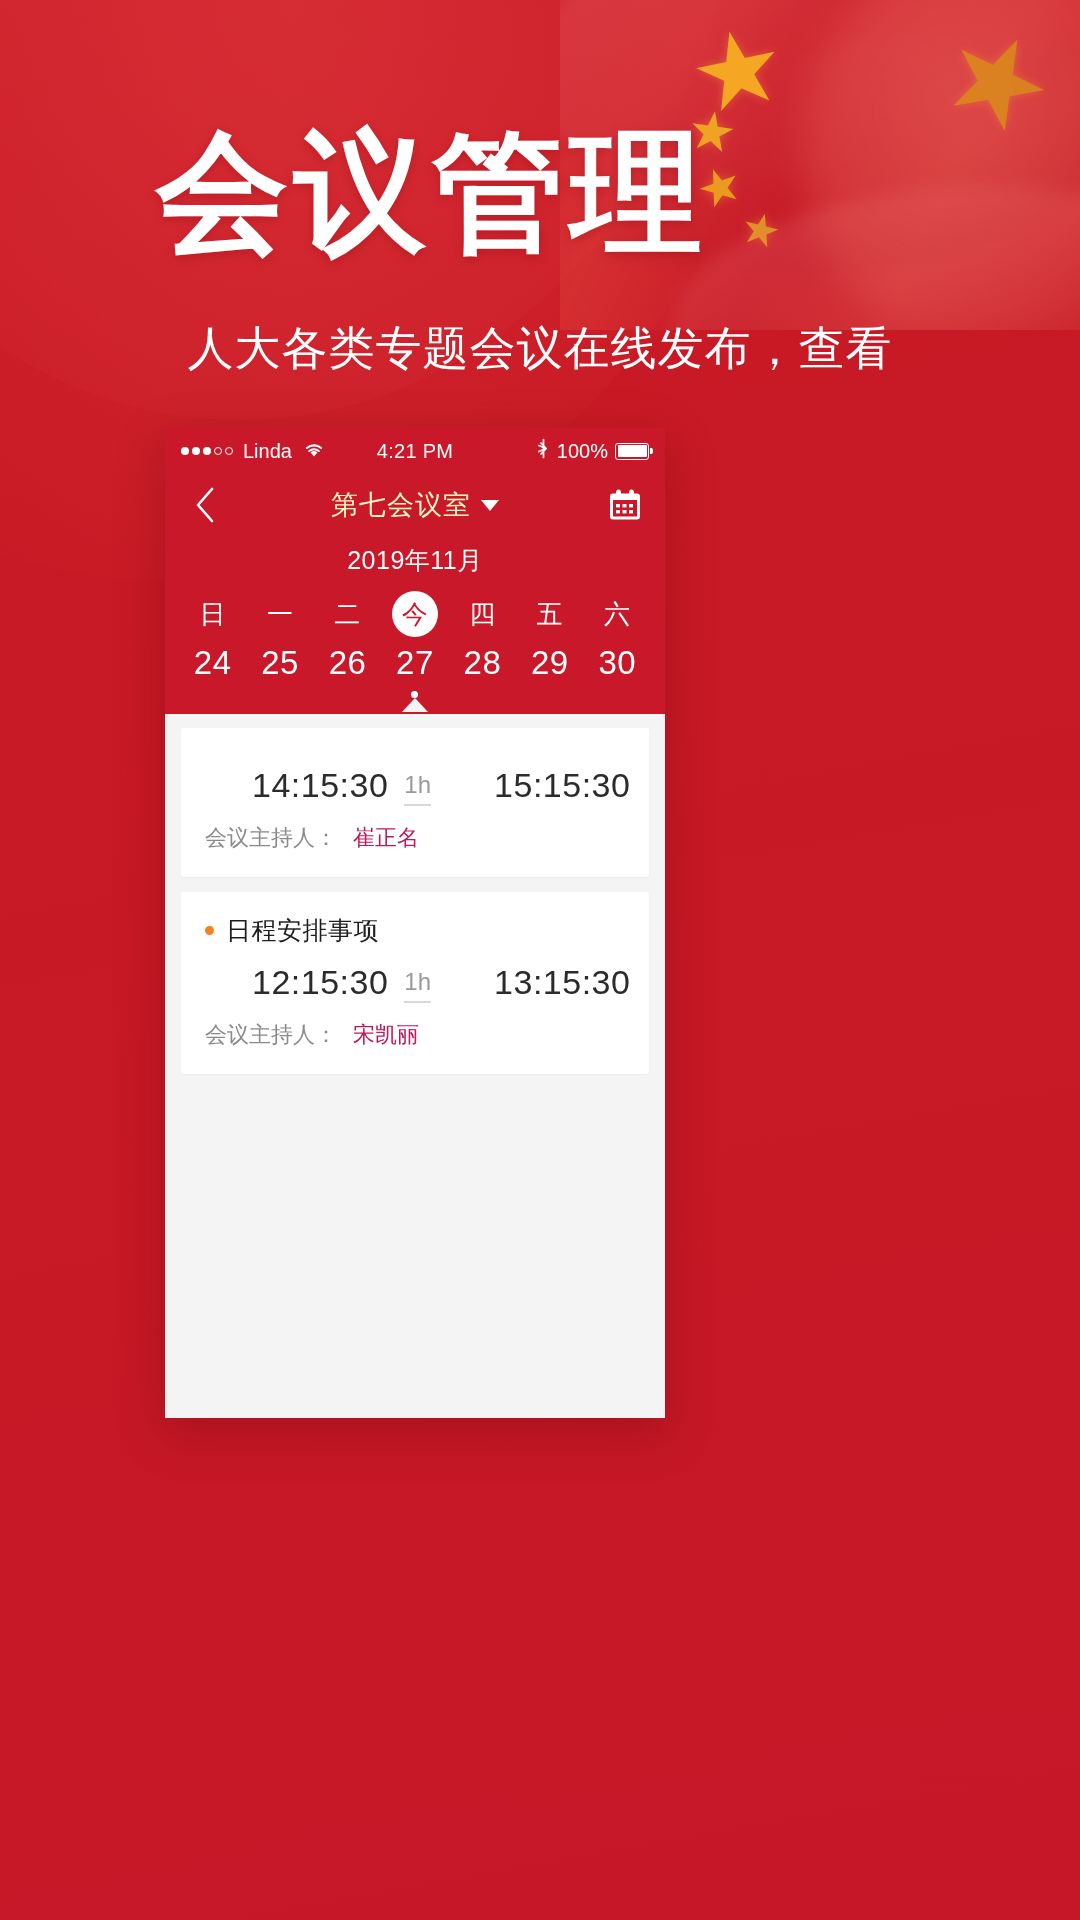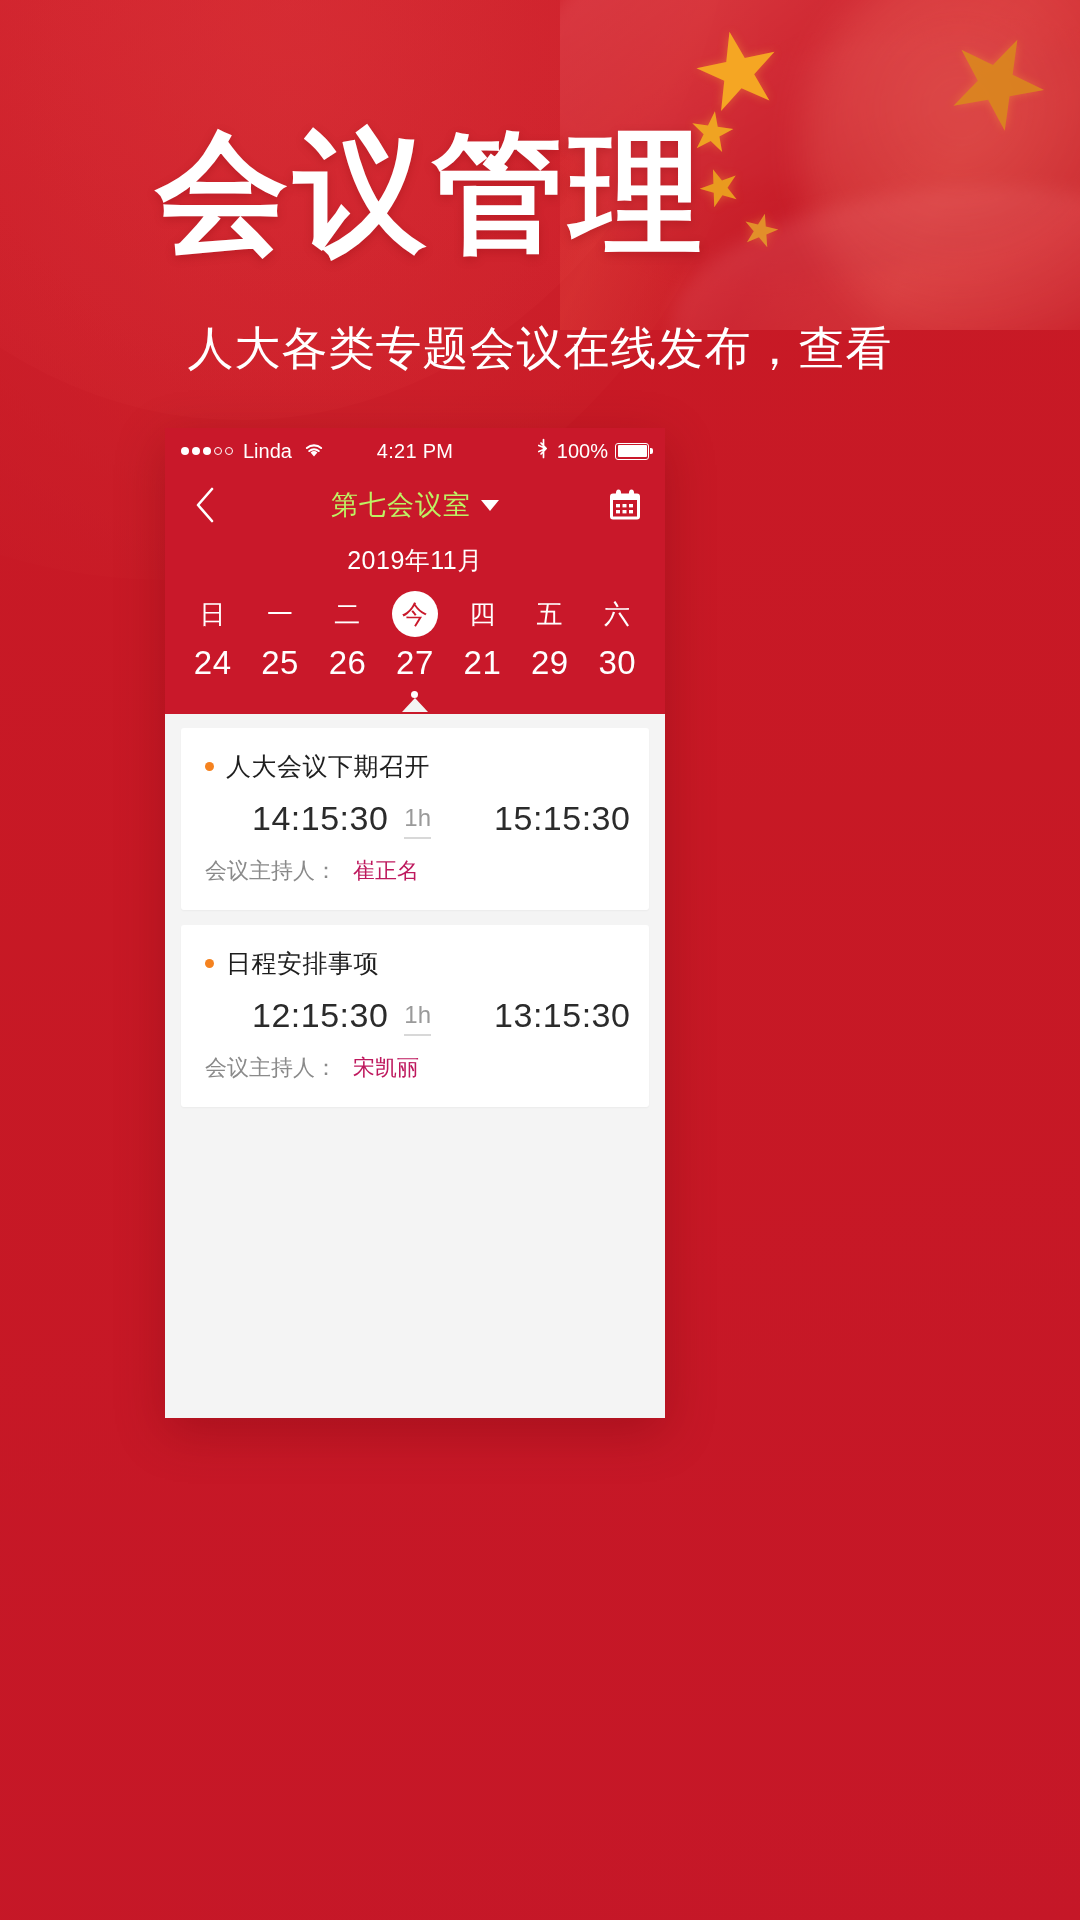--- a/index.html
+++ b/index.html
@@ -154,21 +154,21 @@
     background:#fff; border-radius:0 2px 2px 0;
   }
   .batt-fill { position:absolute; left:1.5px; top:1.5px; bottom:1.5px; width: calc(100% - 3px); background:#fff; border-radius:1px;}
 
   
   .navbar {
     height: 62px;
     display: flex;
     align-items: center;
     padding: 0 20px;
-    color: #bef264;
+    color: #fef9c3;
     position: relative;
   }
   .nav-back {
     width: 40px; height: 40px; display:flex; align-items:center; justify-content:center;
     cursor: pointer;
   }
   .nav-title-wrap {
     position: absolute; left:0; right:0; top:0; bottom:0;
     display:flex; align-items:center; justify-content:center; gap:10px;
     pointer-events:none;
@@ -373,40 +373,36 @@
           <div class="dnum">26</div>
         </div>
         <div class="daycell today">
           <div class="dow">今</div>
           <div class="dnum">27</div>
           <div class="today-dot"></div>
           <div class="notch"></div>
         </div>
         <div class="daycell">
           <div class="dow">四</div>
-          <div class="dnum">21</div>
+          <div class="dnum">28</div>
         </div>
         <div class="daycell">
           <div class="dow">五</div>
           <div class="dnum">29</div>
         </div>
         <div class="daycell">
           <div class="dow">六</div>
           <div class="dnum">30</div>
         </div>
       </div>
     </div>
 
     <div class="list-area">
 
       <div class="card">
-        <div class="card-title-row">
-          <span class="bullet"></span>
-          <span class="card-title">人大会议下期召开</span>
-        </div>
         <div class="time-row">
           <span class="time-val">14:15:30</span>
           <span class="dur-wrap">
             <span class="dur-text">1h</span>
             <span class="dur-line"></span>
           </span>
           <span class="time-val">15:15:30</span>
         </div>
         <div class="host-row">
           <span>会议主持人：</span><span class="host-name">崔正名</span>

